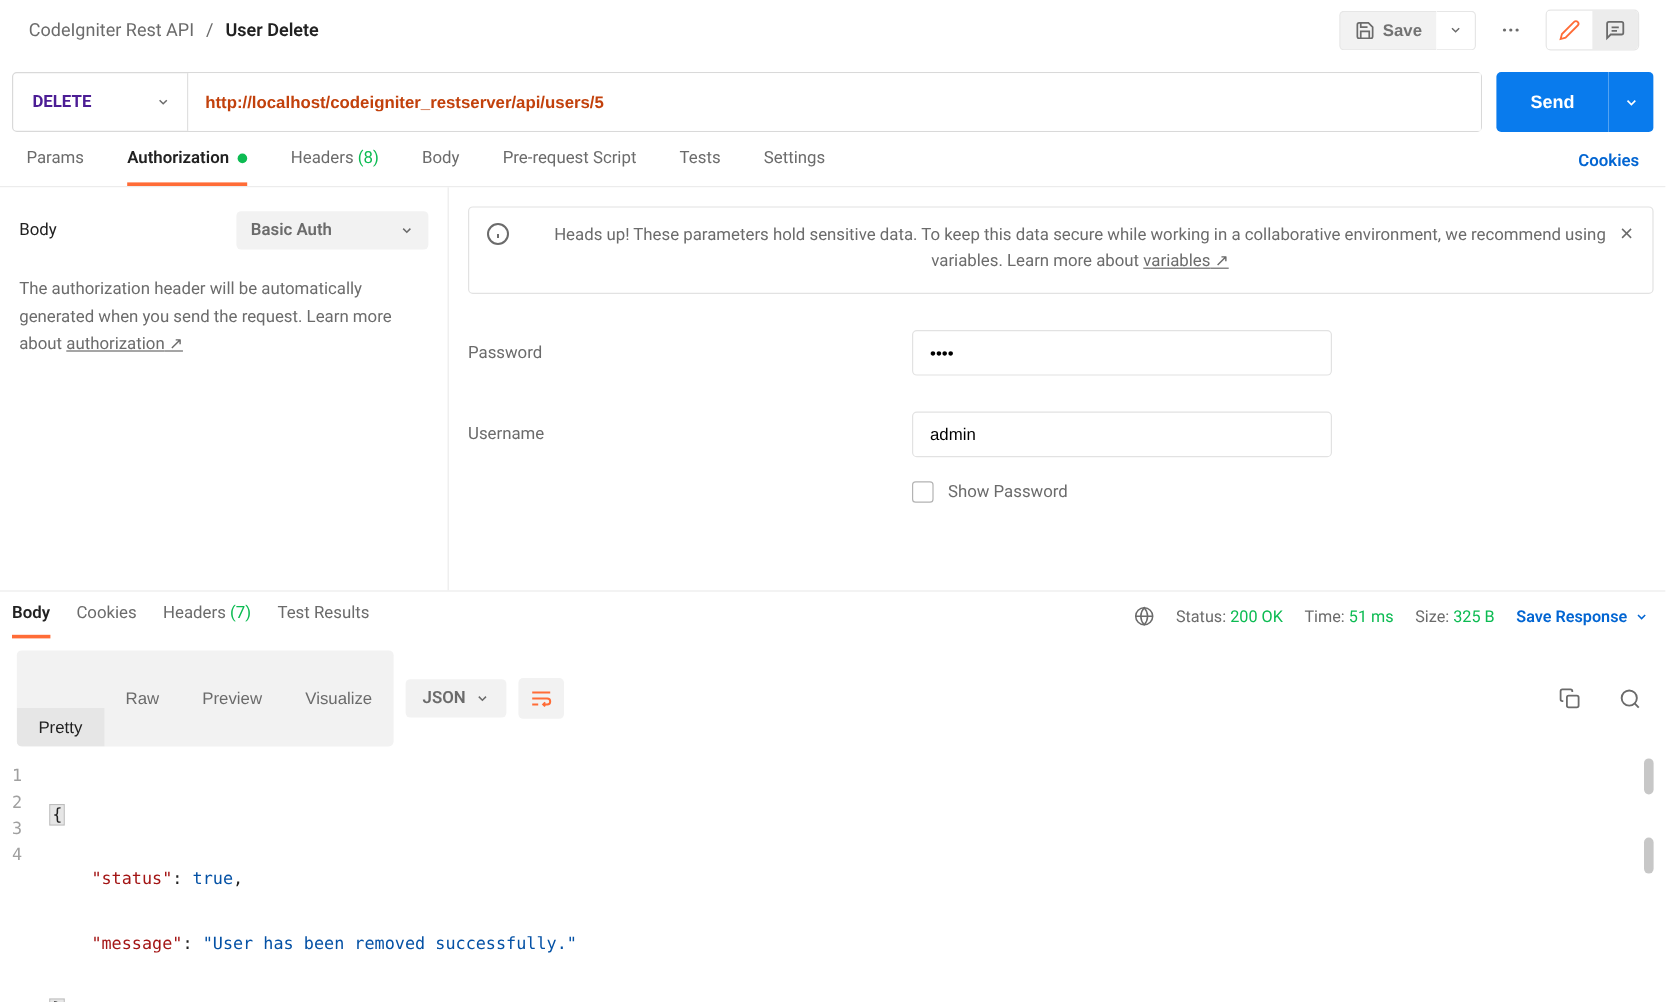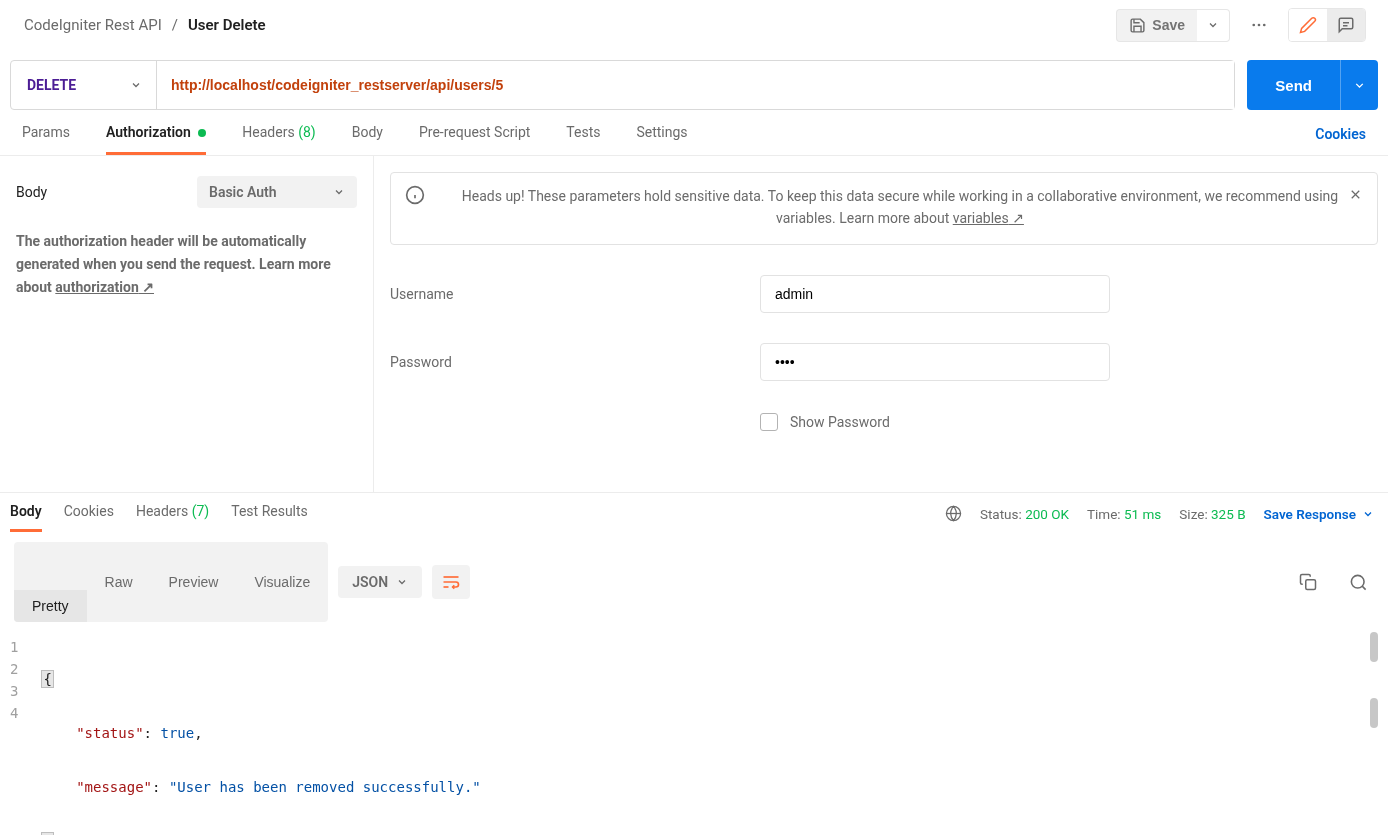--- a/index.html
+++ b/index.html
@@ -194,21 +194,20 @@
     border-radius: 4px;
     padding: 8px 12px;
     width: 160px;
     color: #6b6b6b;
     font-weight: 600;
     cursor: pointer;
   }
   .auth-desc {
     color: #6b6b6b;
     line-height: 1.65;
-    font-weight: bold;
   }
   .auth-desc a { color: #6b6b6b; text-decoration: underline; cursor: pointer; }
 
   .auth-right { flex: 1; padding: 16px 10px 20px 16px; }
   .info-banner {
     display: flex;
     align-items: flex-start;
     border: 1px solid #e2e2e2;
     border-radius: 4px;
     padding: 12px 14px 14px 14px;
@@ -235,21 +234,21 @@
   .field-input {
     width: 350px;
     border: 1px solid #e2e2e2;
     border-radius: 4px;
     padding: 10px 14px;
     font-size: 14px;
     outline: none;
   }
   .check-row {
     display: flex; align-items: center; gap: 12px;
-    margin-top: 32px;
+    margin-top: 20px;
     margin-left: 370px;
     color: #6b6b6b;
   }
   .chk {
     width: 18px; height: 18px;
     border: 1px solid #b3b3b3;
     border-radius: 3px;
     cursor: pointer;
   }
 
@@ -505,26 +504,26 @@
         <span>
           <svg width="15" height="15" viewBox="0 0 24 24" fill="none" stroke="#6b6b6b" stroke-width="2">
               <line x1="18" y1="6" x2="6" y2="18"></line>
               <line x1="6" y1="6" x2="18" y2="18"></line>
             </svg>
         </span>
       </span>
     </div>
 
     <div class="field-row">
+      <div class="field-label">Password</div>
+      <input class="field-input" type="password" value="1234" style="">
+    </div>
+    <div class="field-row">
       <div class="field-label">Username</div>
       <input class="field-input" value="admin" style="">
-    </div>
-    <div class="field-row">
-      <div class="field-label">Password</div>
-      <input class="field-input" type="password" value="1234" style="">
     </div>
     <div class="check-row">
       <div class="chk"></div>
       <span>Show Password</span>
     </div>
   </div>
 </div>
 
 <div class="resp-header">
   <div class="resp-tab active">Body</div>

